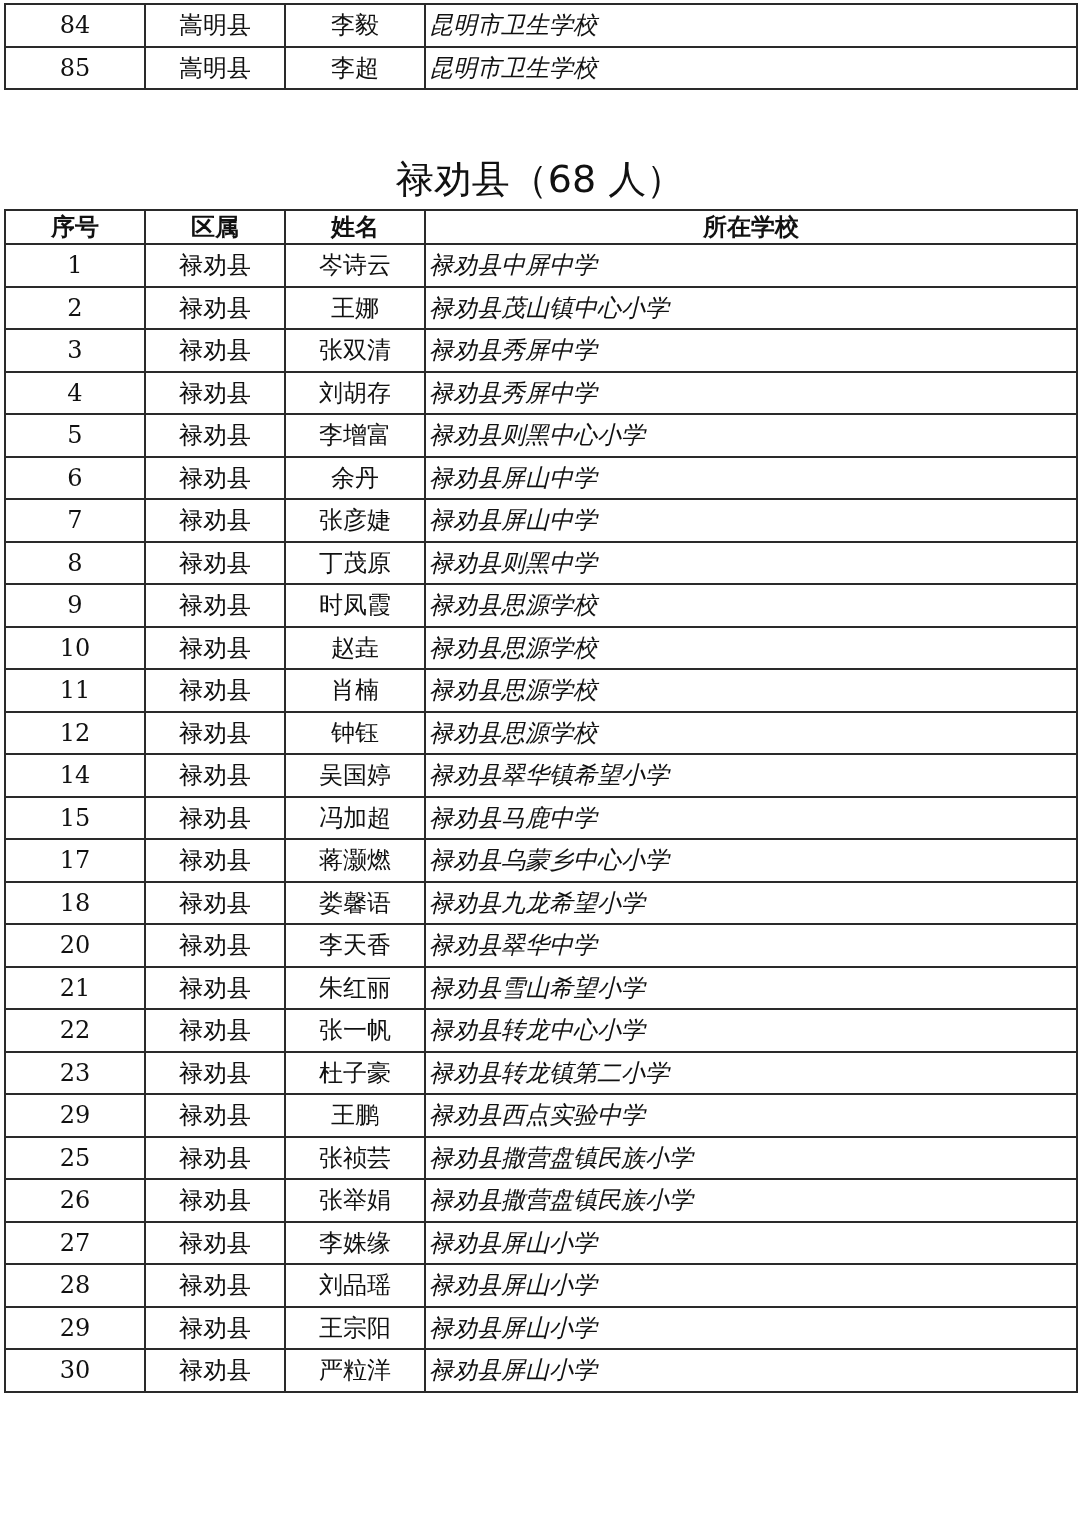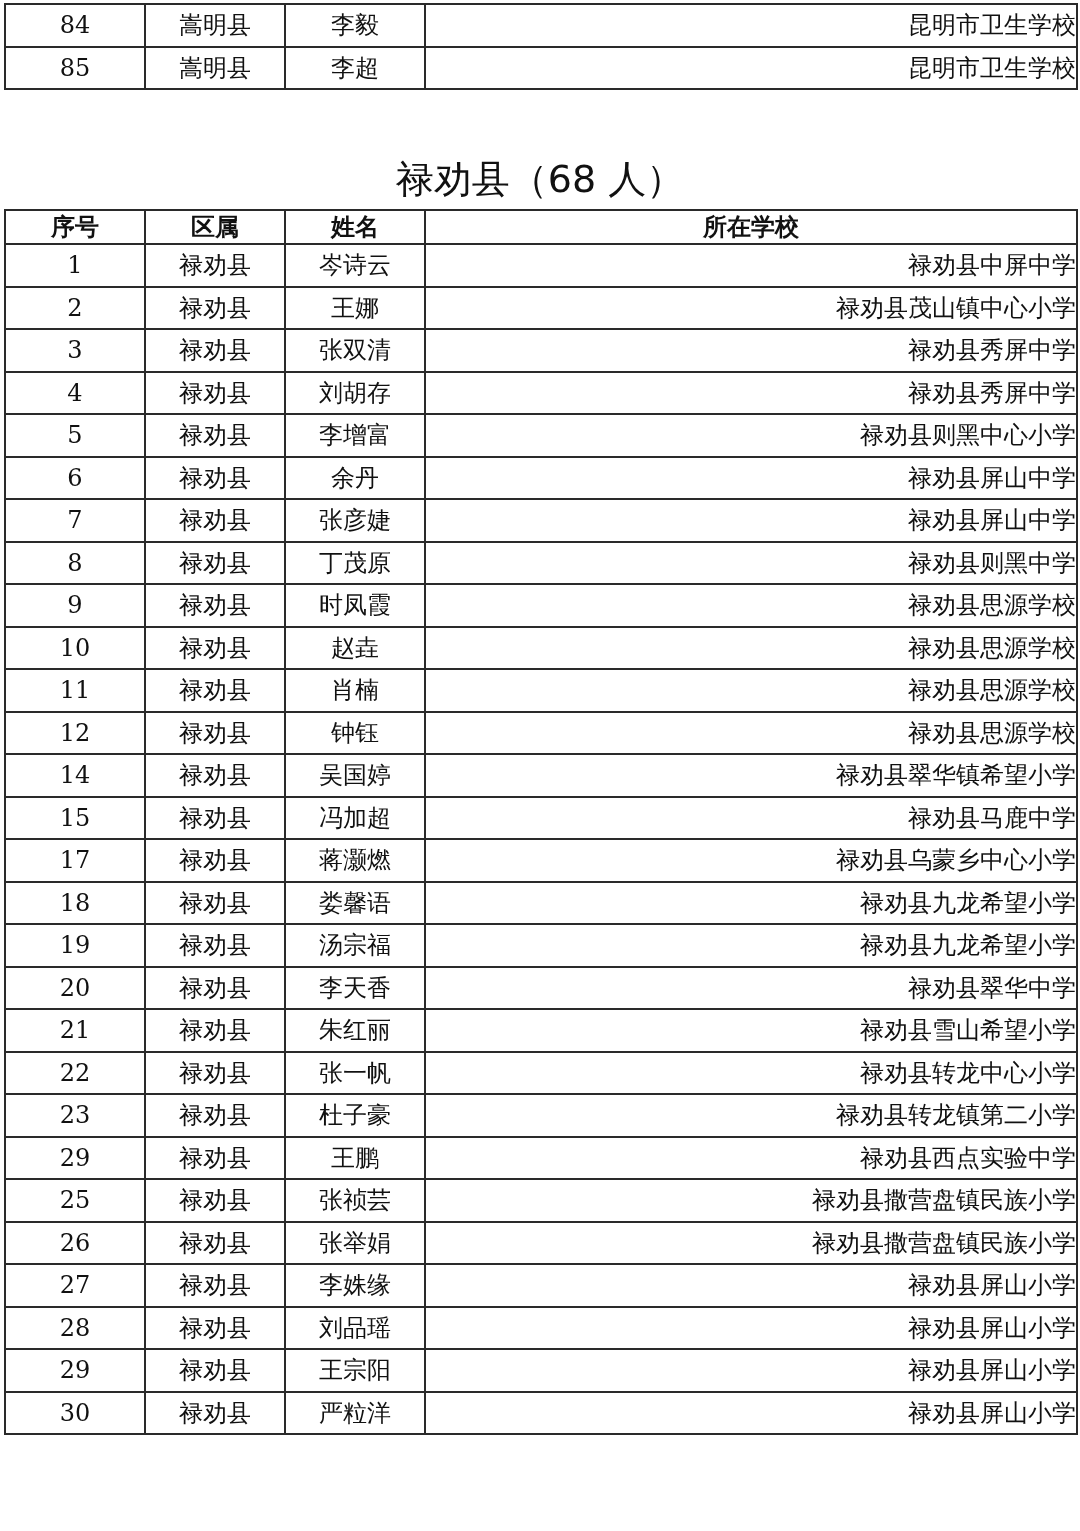--- a/index.html
+++ b/index.html
@@ -2,21 +2,21 @@
 <html><head>
 <meta charset="utf-8">
 <style>
   html, body { margin: 0; padding: 0; background: #ffffff; }
   body { width: 1080px; height: 1531px; position: relative; overflow: hidden;
          font-family: "DejaVu Serif", "Liberation Serif", serif; color: #111; }
   table { border-collapse: collapse; position: absolute; left: 4px; width: 1072px; table-layout: fixed; }
   td, th { border: 2px solid #2a2a2a; padding: 0; font-weight: normal; font-size: 24px; }
   col.c1 { width: 140px; } col.c2 { width: 140px; } col.c3 { width: 140px; } col.c4 { width: 652px; }
   td.center { text-align: center; }
-  td.left { text-align: right; padding-left: 3px; }
+  td.left { text-align: left; padding-left: 3px; font-style: italic; }
   #top-table { top: 3px; }
   #top-table tr { height: 42.5px; }
   #section-title { position: absolute; top: 149px; left: 0; width: 1080px; text-align: center;
          font-family: "DejaVu Sans", "Liberation Sans", sans-serif; font-size: 38px; line-height: 60px; }
   #main-table { top: 209px; }
   #main-table thead tr { height: 29px; }
   #main-table thead th { font-family: "DejaVu Sans", "Liberation Sans", sans-serif; font-weight: bold; font-size: 24px; }
   #main-table tbody tr { height: 42.5px; }
 </style>
 </head>
@@ -153,26 +153,20 @@
         <td class="center">蒋灏燃</td>
         <td class="left">禄劝县乌蒙乡中心小学</td>
       </tr>
       <tr>
         <td class="center">18</td>
         <td class="center">禄劝县</td>
         <td class="center">娄馨语</td>
         <td class="left">禄劝县九龙希望小学</td>
       </tr>
       <tr>
-        <td class="center">19</td>
-        <td class="center">禄劝县</td>
-        <td class="center">汤宗福</td>
-        <td class="left">禄劝县九龙希望小学</td>
-      </tr>
-      <tr>
         <td class="center">20</td>
         <td class="center">禄劝县</td>
         <td class="center">李天香</td>
         <td class="left">禄劝县翠华中学</td>
       </tr>
       <tr>
         <td class="center">21</td>
         <td class="center">禄劝县</td>
         <td class="center">朱红丽</td>
         <td class="left">禄劝县雪山希望小学</td>

